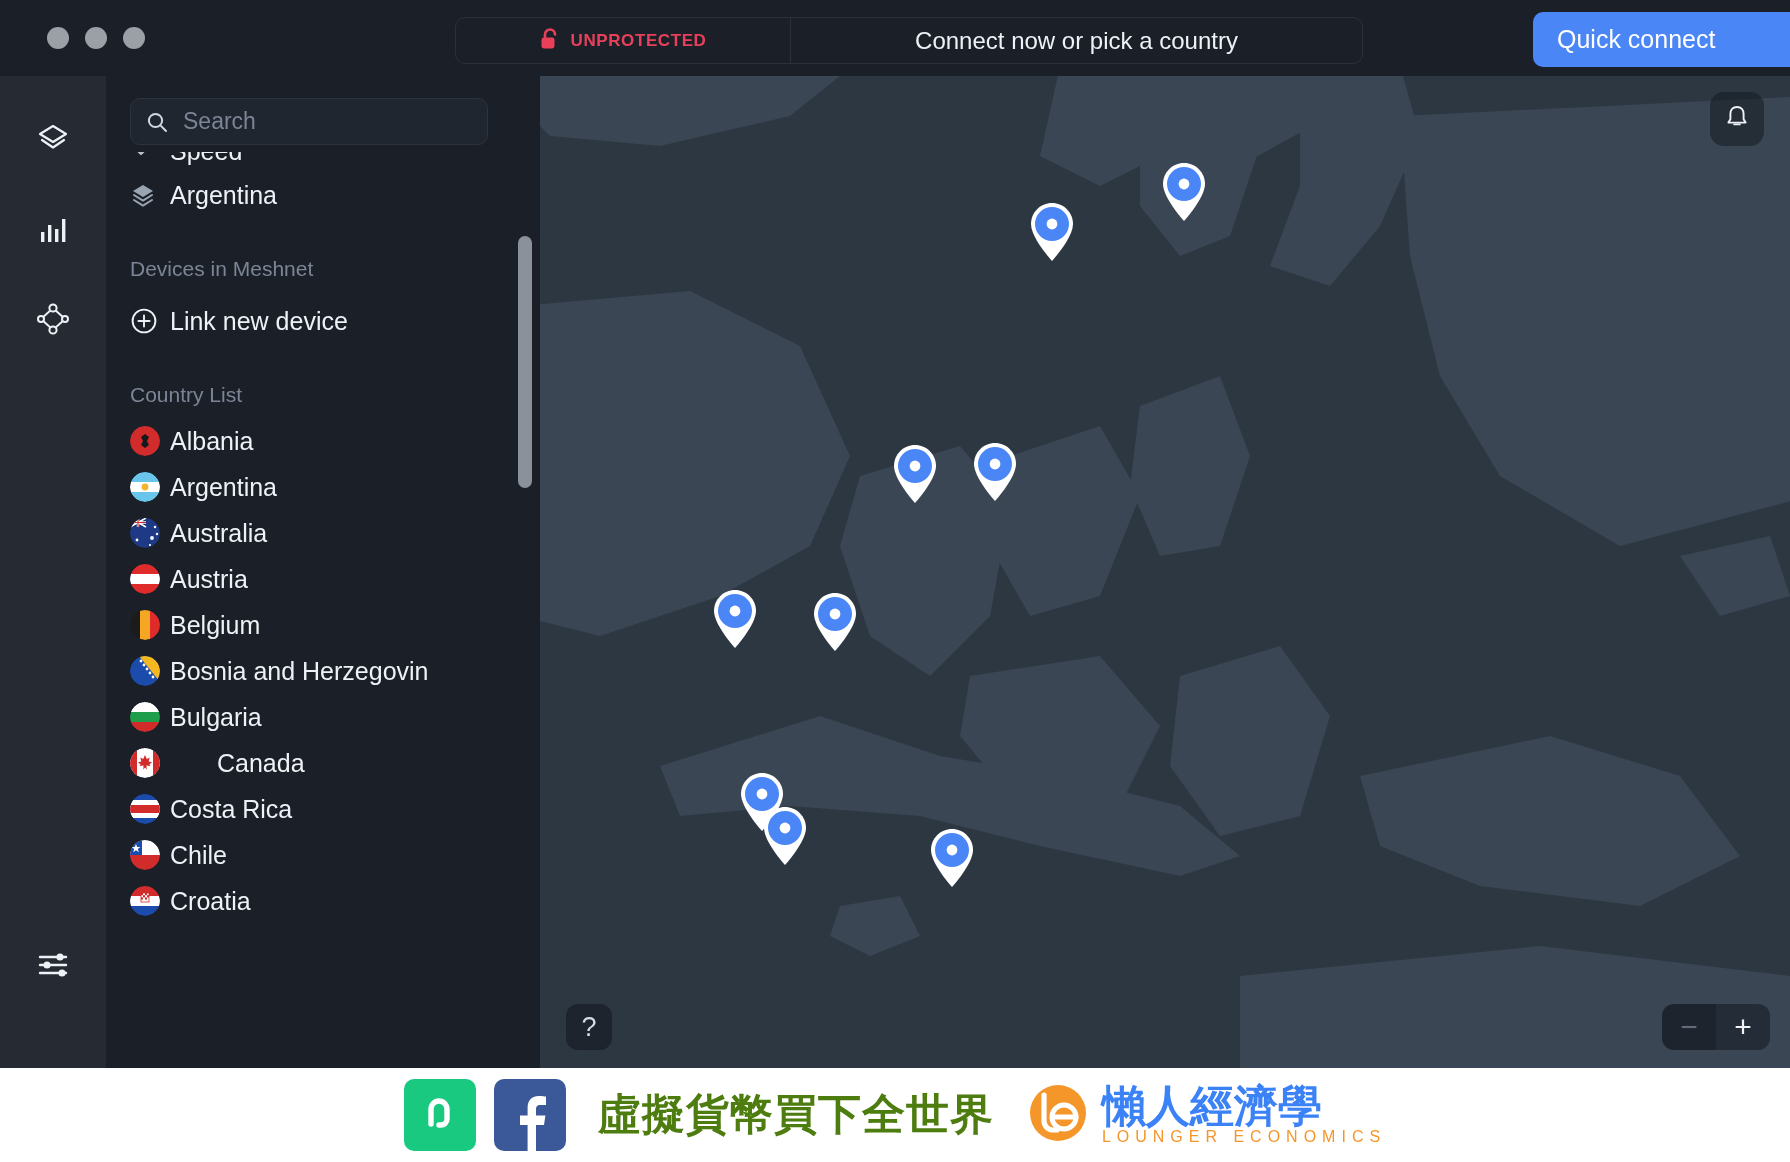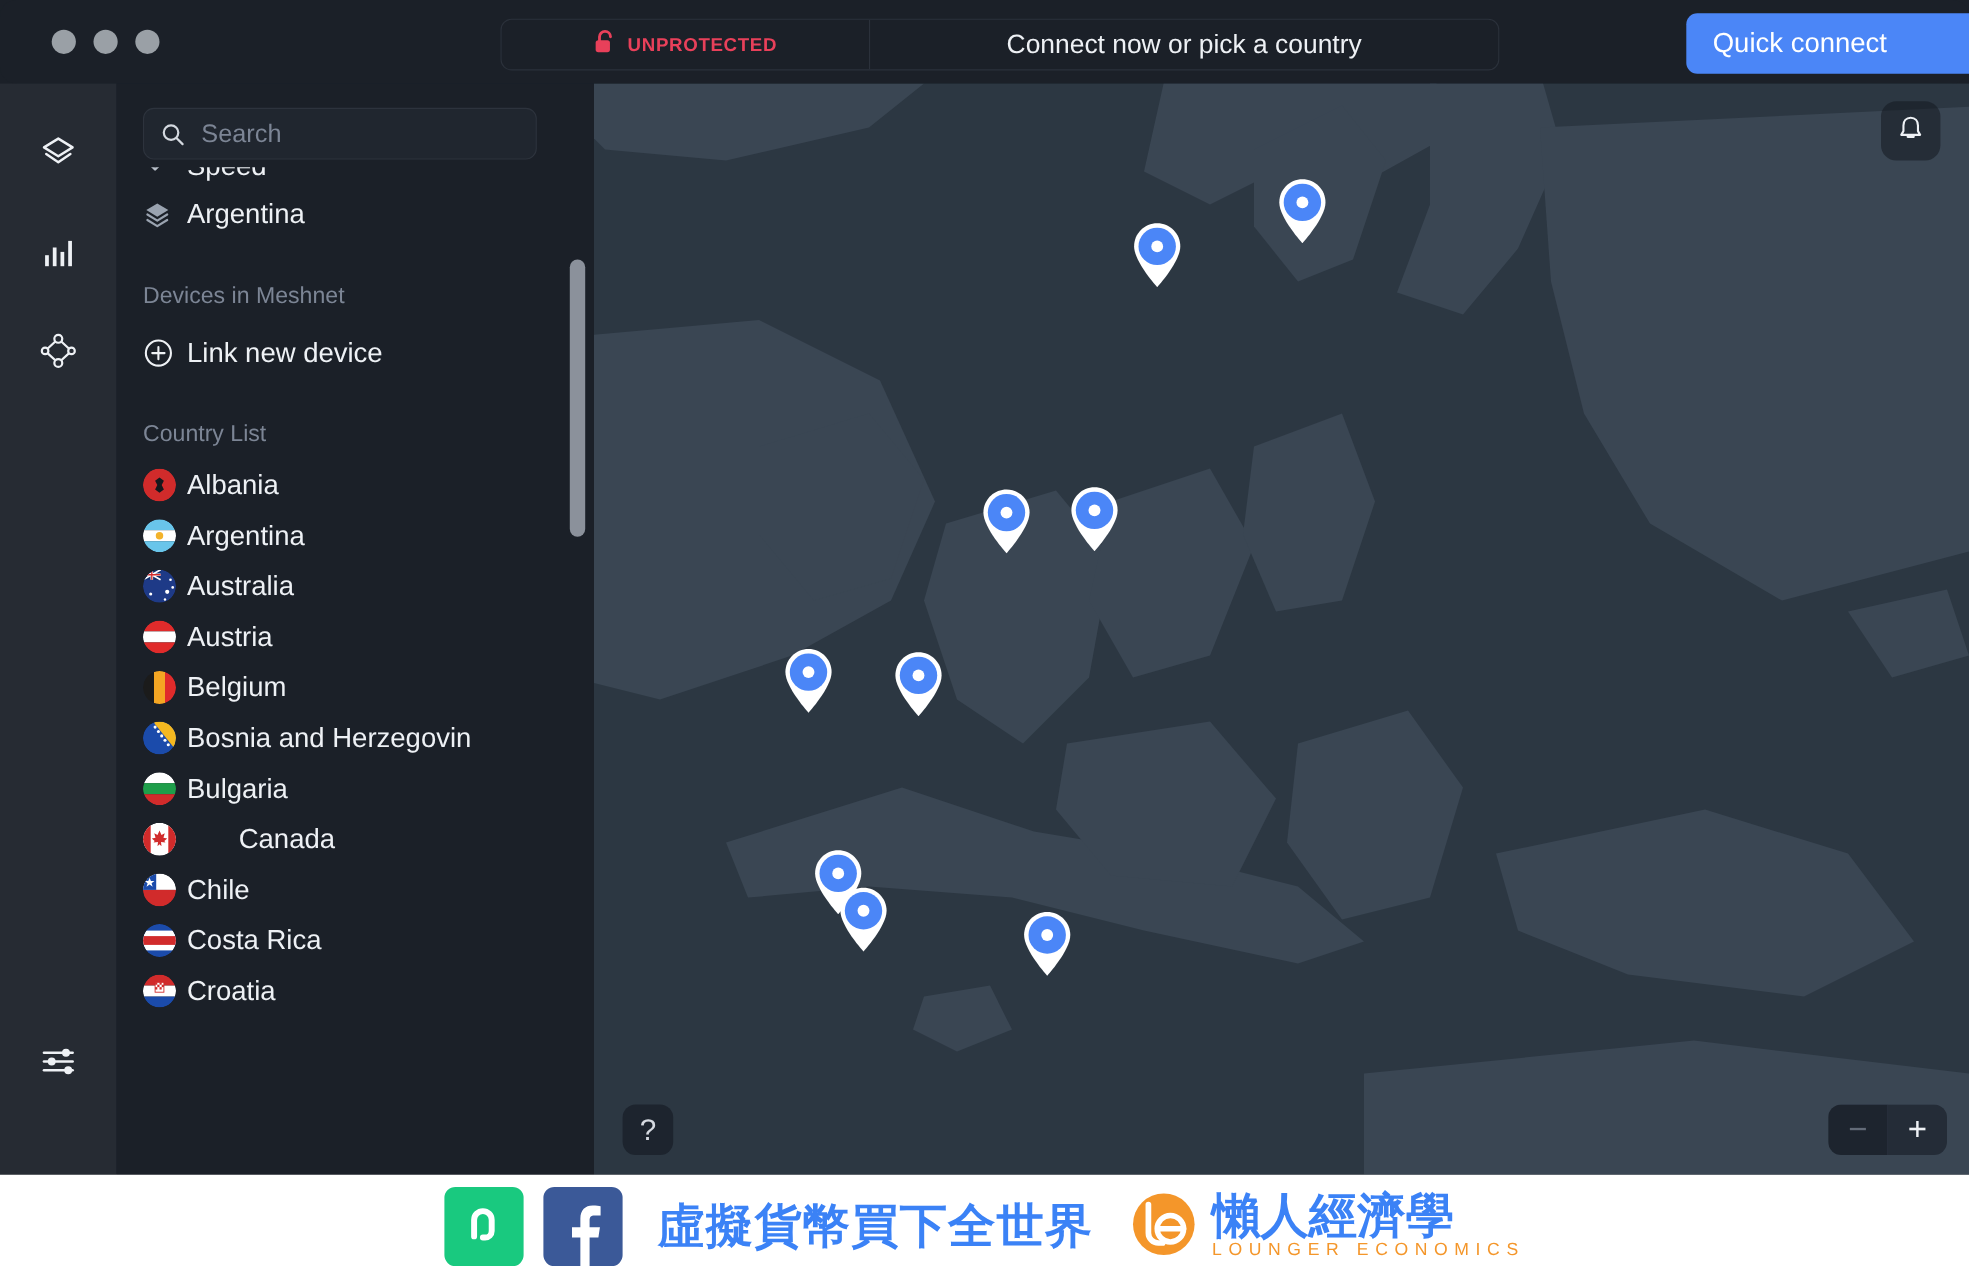--- a/index.html
+++ b/index.html
@@ -184,21 +184,21 @@
     width: 72px; height: 72px; border-radius: 10px;
     background: #3b5998;
     display: flex; align-items: flex-end; justify-content: center;
   }
   .line-tile {
     width: 72px; height: 72px; border-radius: 10px;
     background: #19c97f;
     display: flex; align-items: center; justify-content: center;
   }
   .footer-text {
-    color: #3b82f6; font-size: 43px; font-weight: bold;
+    color: #4d7c0f; font-size: 43px; font-weight: bold;
     letter-spacing: 1px;
     margin: 0 14px;
   }
   .brand { display: flex; align-items: center; gap: 12px; }
   .brand-cn { color: #3b82f6; font-size: 44px; font-weight: bold; line-height: 1; }
   .brand-en { color: #f4962a; font-size: 16px; letter-spacing: 6px; }
 </style>
 </head>
 <body>
 
@@ -492,53 +492,53 @@
                 </svg>
               </span>
             </span>
             <span class="lbl">Canada</span>
           </div>
           <div class="row" style="height: 46px;">
             <span class="ico">
               <span class="flag">
                 <svg width="30" height="30" viewBox="0 0 30 30">
                   <defs>
+                    <clipPath id="cp10">
+                      <circle cx="15" cy="15" r="15"></circle>
+                    </clipPath>
+                  </defs>
+                  <g clip-path="url(#cp10)">
+                    <rect width="30" height="30" fill="#1b4bab"></rect>
+                    <rect y="6" width="30" height="18" fill="#fff"></rect>
+                    <rect y="11" width="30" height="8" fill="#d12b2b"></rect>
+                  </g>
+                </svg>
+              </span>
+            </span>
+            <span class="lbl">Costa Rica</span>
+          </div>
+          <div class="row" style="height: 46px;">
+            <span class="ico">
+              <span class="flag">
+                <svg width="30" height="30" viewBox="0 0 30 30">
+                  <defs>
                     <clipPath id="cp9">
                       <circle cx="15" cy="15" r="15"></circle>
                     </clipPath>
                   </defs>
                   <g clip-path="url(#cp9)">
                     <rect width="30" height="15" fill="#fff"></rect>
                     <rect y="15" width="30" height="15" fill="#d12b2b"></rect>
                     <rect width="12" height="15" fill="#1b4bab"></rect>
                     <path d="M6 4 l1.2 3 3.2 0 -2.6 2 1 3.2 -2.8-2 -2.8 2 1-3.2 -2.6-2 3.2 0z" fill="#fff"></path>
                   </g>
                 </svg>
               </span>
             </span>
             <span class="lbl">Chile</span>
-          </div>
-          <div class="row" style="height: 46px;">
-            <span class="ico">
-              <span class="flag">
-                <svg width="30" height="30" viewBox="0 0 30 30">
-                  <defs>
-                    <clipPath id="cp10">
-                      <circle cx="15" cy="15" r="15"></circle>
-                    </clipPath>
-                  </defs>
-                  <g clip-path="url(#cp10)">
-                    <rect width="30" height="30" fill="#1b4bab"></rect>
-                    <rect y="6" width="30" height="18" fill="#fff"></rect>
-                    <rect y="11" width="30" height="8" fill="#d12b2b"></rect>
-                  </g>
-                </svg>
-              </span>
-            </span>
-            <span class="lbl">Costa Rica</span>
           </div>
           <div class="row" style="height: 46px;">
             <span class="ico">
               <span class="flag">
                 <svg width="30" height="30" viewBox="0 0 30 30">
                   <defs>
                     <clipPath id="cp11">
                       <circle cx="15" cy="15" r="15"></circle>
                     </clipPath>
                   </defs>

